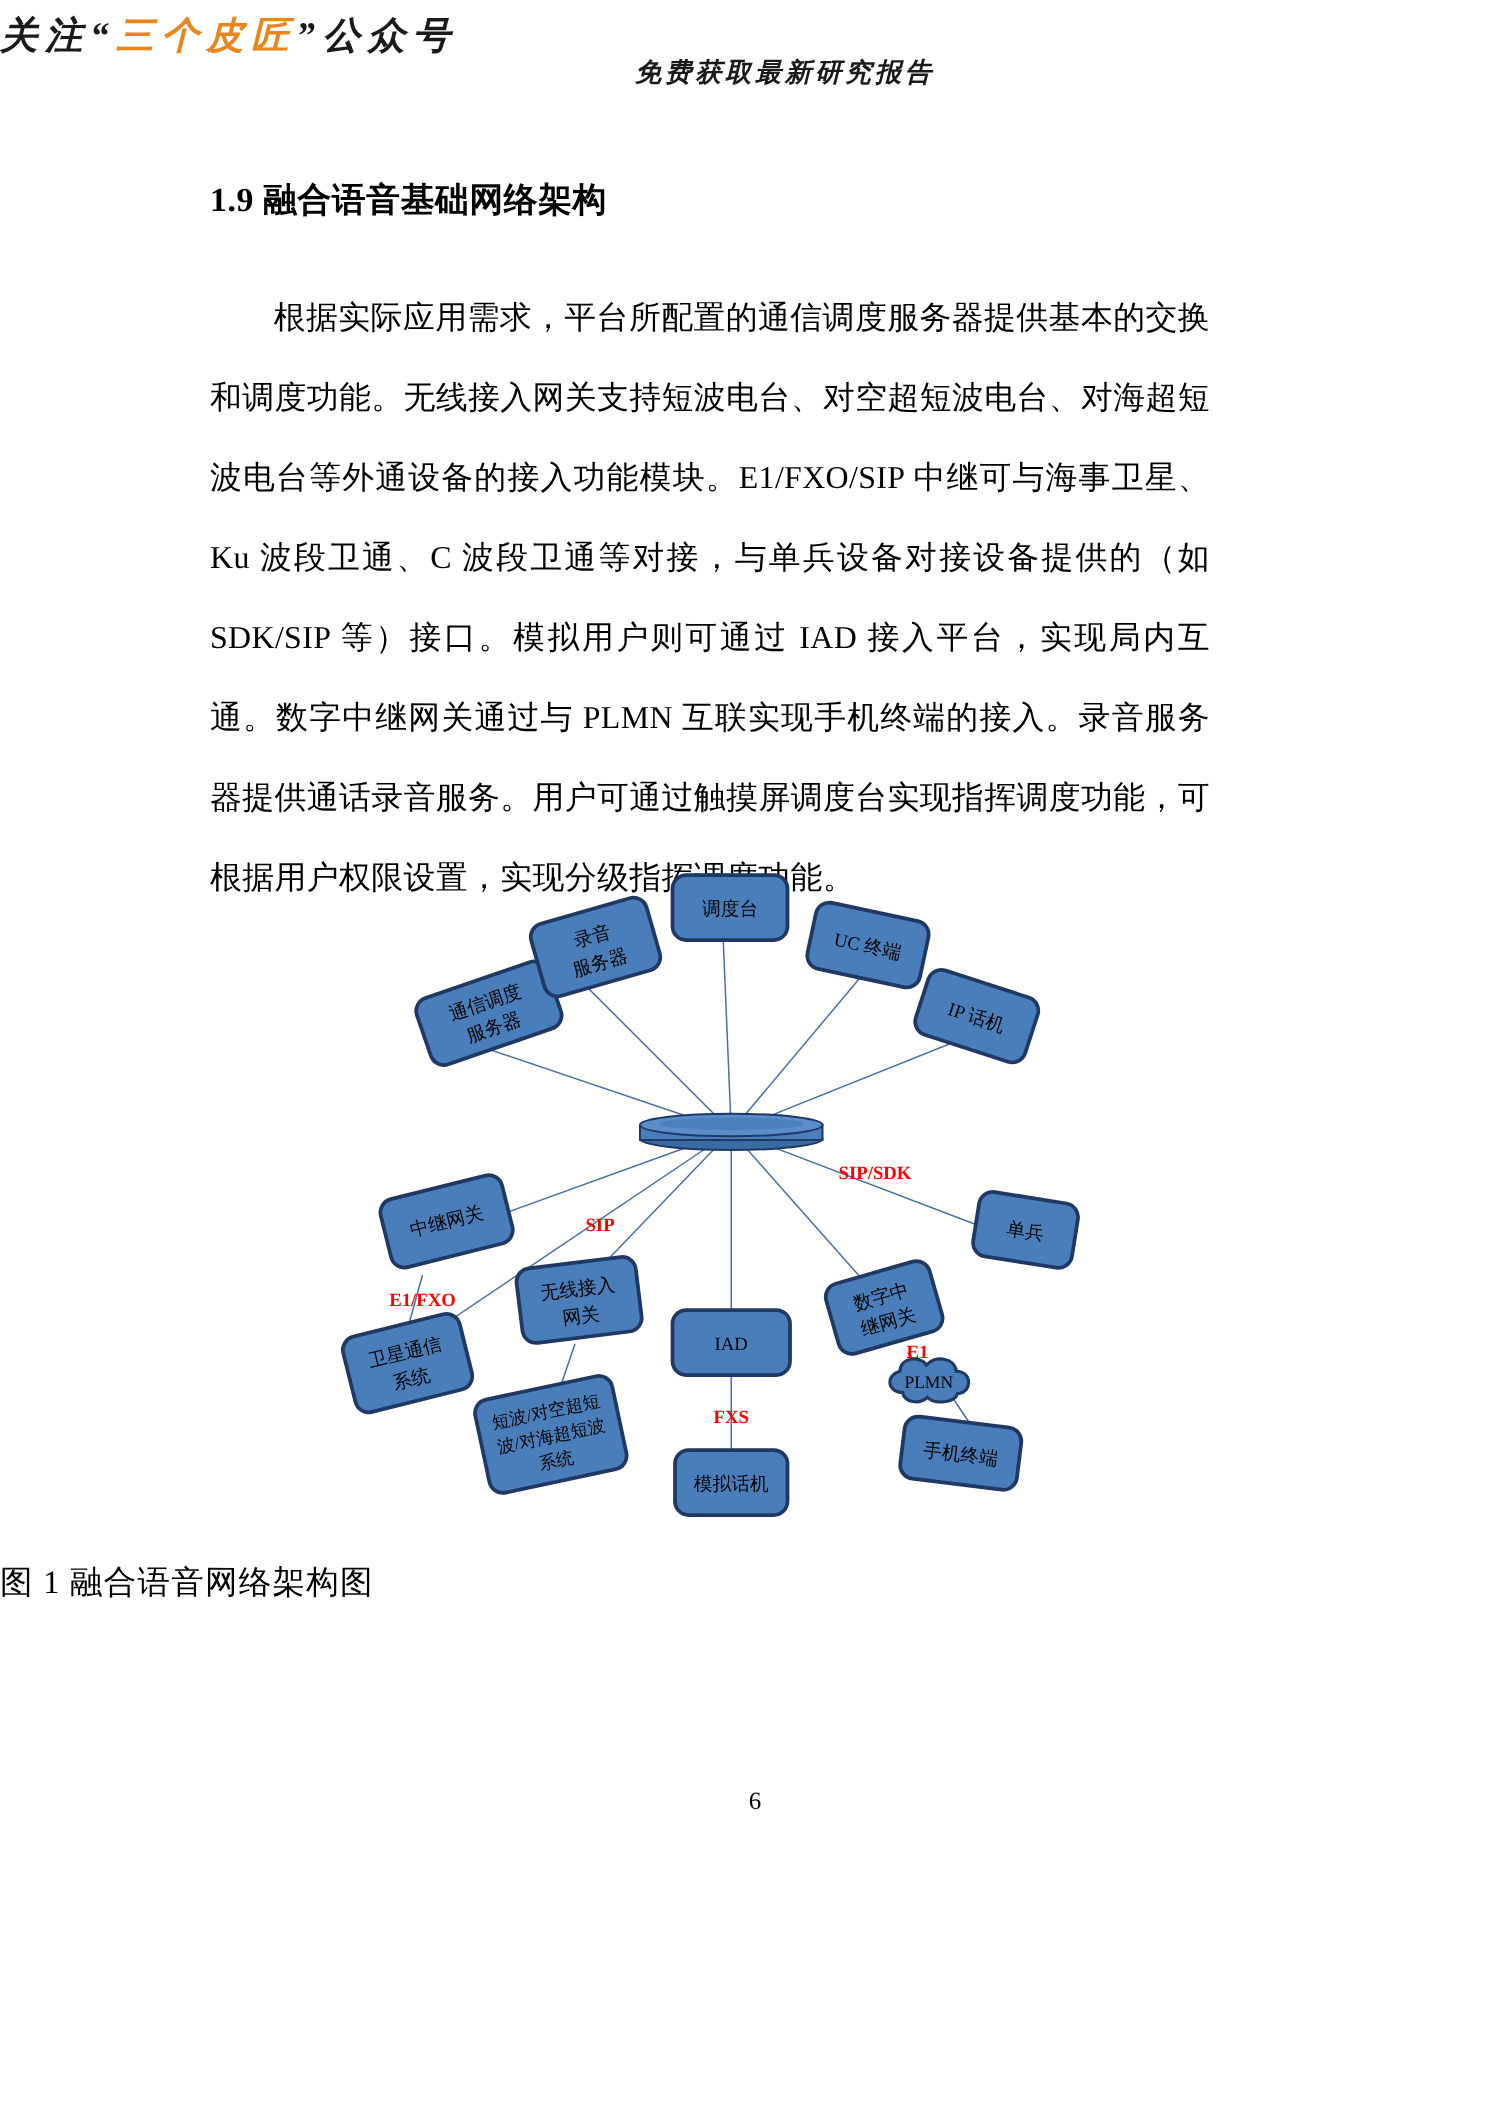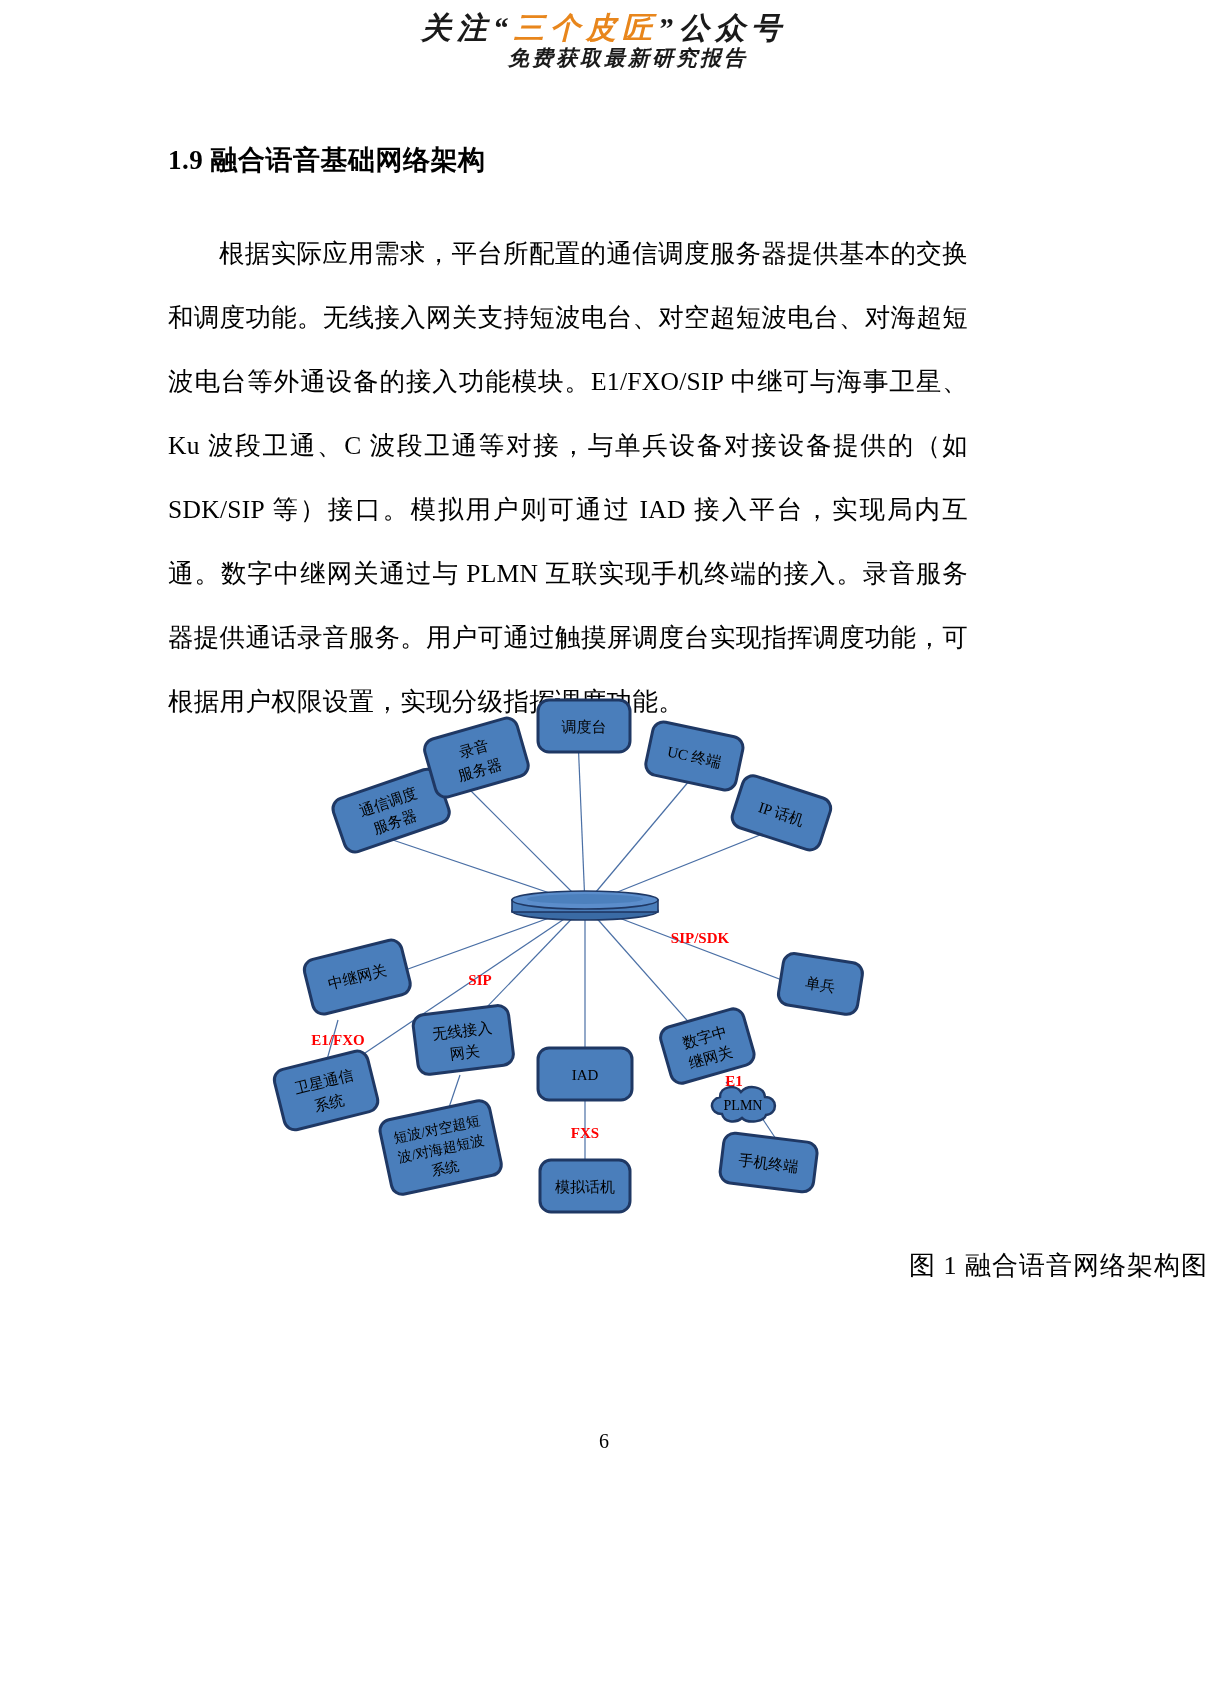--- a/index.html
+++ b/index.html
@@ -25,21 +25,20 @@
     position: absolute;
     left: 0;
     top: 0;
     width: 1208px;
     height: 80px;
   }
   .wm-line1 {
     position: absolute;
     left: 0; top: 8px;
     width: 1208px;
-    text-align: center;
     font-family: "Liberation Serif", "DejaVu Serif", serif;
     font-weight: bold;
     font-style: italic;
     font-size: 30px;
     letter-spacing: 6px;
     color: #1a1a1a;
     white-space: nowrap;
   }
   .wm-line1 .hl { color: #e8861c; }
   .wm-line2 {
@@ -87,21 +86,21 @@
     width: 880px;
     height: 540px;
   }
   .figure svg { display: block; }
 
   .caption {
     position: absolute;
     left: 0;
     top: 1248px;
     width: 1208px;
-    text-align: right;
+    text-align: left;
     font-size: 26px;
     letter-spacing: 1px;
   }
   .pageno {
     position: absolute;
     left: 0;
     top: 1430px;
     width: 1208px;
     text-align: center;
     font-size: 20px;

